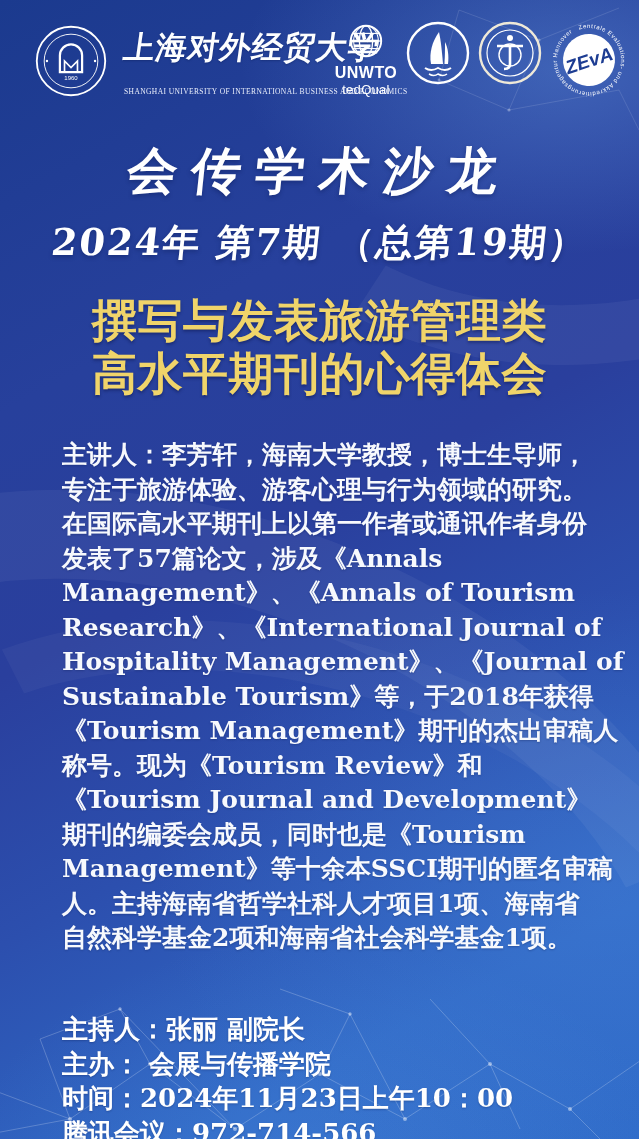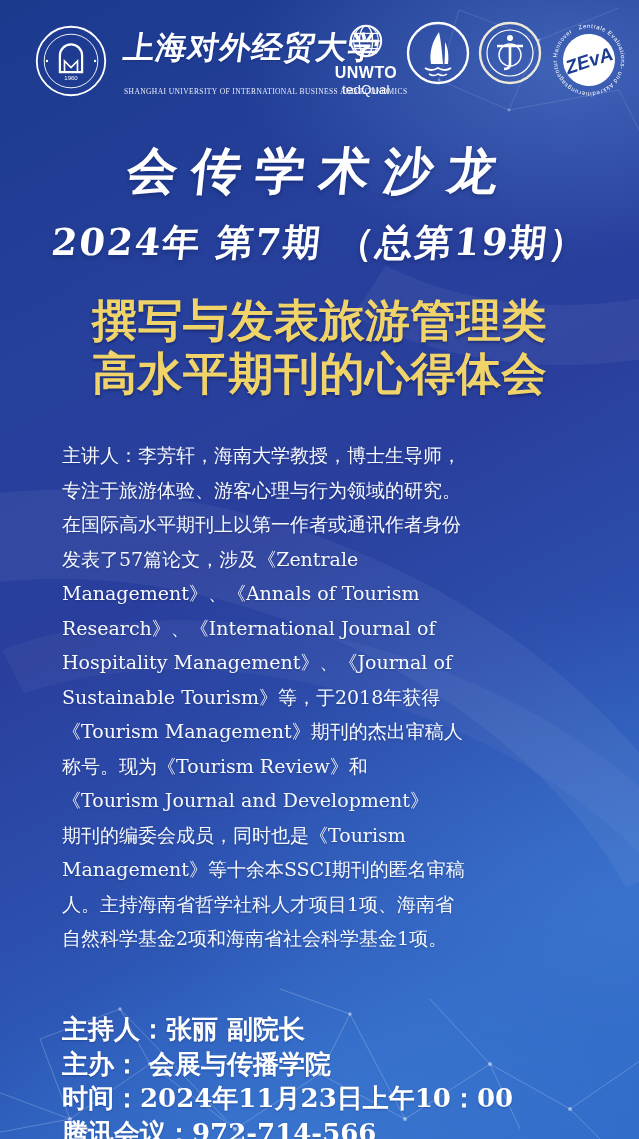--- a/index.html
+++ b/index.html
@@ -81,21 +81,21 @@
   .main-title{
     position:absolute;left:0;top:294px;width:639px;
     text-align:center;color:#f0d46a;
     font-size:45px;font-weight:bold;line-height:53px;letter-spacing:0.5px;
     text-shadow:0 2px 3px rgba(10,20,70,0.45);
   }
 
   
   .body-text{
     position:absolute;left:62px;top:438px;width:530px;
-    color:#f7f9fd;font-size:19px;font-weight:normal;
+    color:#f7f9fd;font-size:25px;font-weight:bold;
     text-shadow:0 1px 2px rgba(10,25,80,0.3);
   }
   .body-text .line{height:34.5px;line-height:34.5px;white-space:nowrap;}
 
   
   .footer{
     position:absolute;left:62px;top:972px;width:540px;
     color:#ffffff;font-size:26px;font-weight:bold;
     text-shadow:0 1px 2px rgba(10,25,80,0.3);
     margin-top:40px;
@@ -213,21 +213,21 @@
   <div class="issue-line">2024年 第7期 （总第19期）</div>
   <div class="main-title">
     <div>撰写与发表旅游管理类</div>
     <div>高水平期刊的心得体会</div>
   </div>
 
   <div class="body-text">
     <div class="line">主讲人：李芳轩，海南大学教授，博士生导师，</div>
     <div class="line">专注于旅游体验、游客心理与行为领域的研究。</div>
     <div class="line">在国际高水平期刊上以第一作者或通讯作者身份</div>
-    <div class="line">发表了57篇论文，涉及《Zentrale</div>
+    <div class="line">发表了57篇论文，涉及《Annals</div>
     <div class="line">Management》、《Annals of Tourism</div>
     <div class="line">Research》、《International Journal of</div>
     <div class="line">Hospitality Management》、《Journal of</div>
     <div class="line">Sustainable Tourism》等，于2018年获得</div>
     <div class="line">《Tourism Management》期刊的杰出审稿人</div>
     <div class="line">称号。现为《Tourism Review》和</div>
     <div class="line">《Tourism Journal and Development》</div>
     <div class="line">期刊的编委会成员，同时也是《Tourism</div>
     <div class="line">Management》等十余本SSCI期刊的匿名审稿</div>
     <div class="line">人。主持海南省哲学社科人才项目1项、海南省</div>

